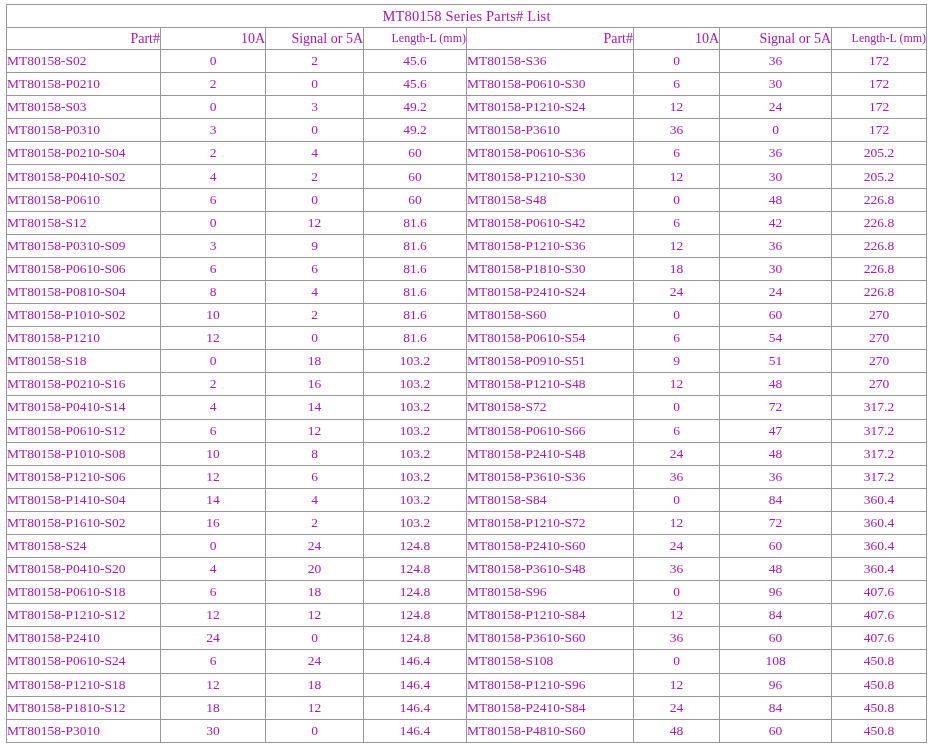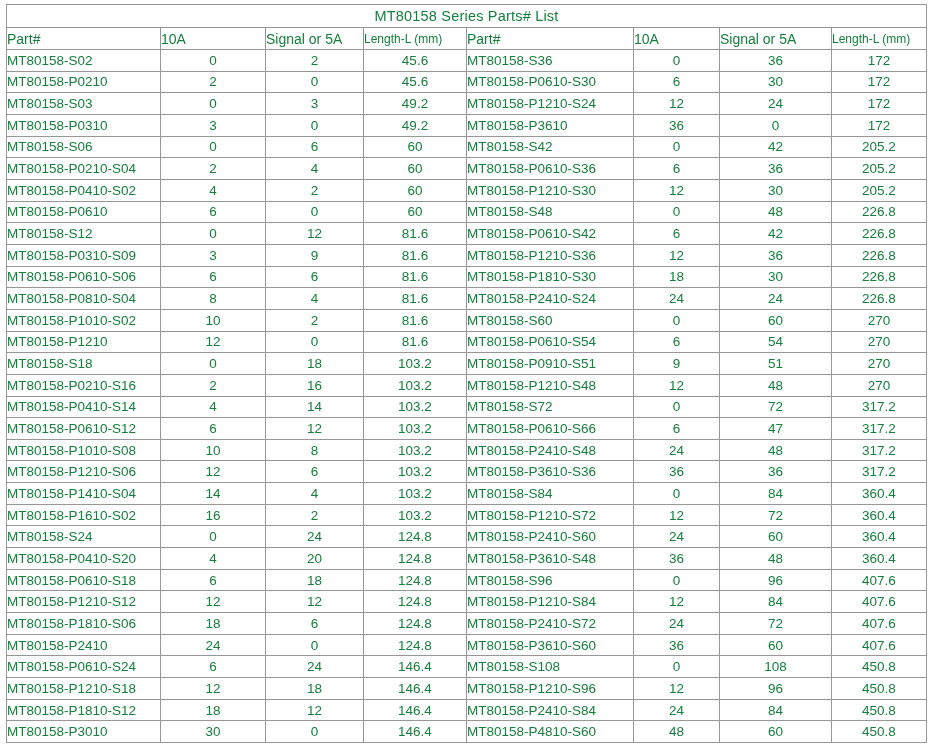--- a/index.html
+++ b/index.html
@@ -15,39 +15,40 @@
     width: 931px;
     height: 747px;
     padding: 4px 5px 4px 6px;
     font-family: "Liberation Sans", sans-serif;
   }
   table.parts {
     border-collapse: collapse;
     table-layout: fixed;
     width: 920px;
     height: 739px;
-    color: #15803d;
+    color: #a21caf;
     background: #ffffff;
+    font-family: Liberation Serif, serif;
   }
   table.parts td, table.parts th {
     border: 1px solid #979797;
     overflow: hidden;
     white-space: nowrap;
     padding: 0;
     font-weight: normal;
   }
   .title-cell {
     height: 22px;
     text-align: center;
     font-size: 14.5px;
     letter-spacing: 0.2px;
   }
   .head-cell {
     height: 21px;
-    text-align: left;
+    text-align: right;
     font-size: 14px;
   }
   .head-cell.len {
     font-size: 12px;
   }
   td.part-cell {
     text-align: left;
     padding-left: 5px;
     font-size: 13.5px;
   }
@@ -121,30 +122,20 @@
           <td class="part-cell">MT80158-P0310</td>
           <td class="num-cell">3</td>
           <td class="num-cell">0</td>
           <td class="num-cell">49.2</td>
           <td class="part-cell">MT80158-P3610</td>
           <td class="num-cell">36</td>
           <td class="num-cell">0</td>
           <td class="num-cell">172</td>
         </tr>
         <tr>
-          <td class="part-cell">MT80158-S06</td>
-          <td class="num-cell">0</td>
-          <td class="num-cell">6</td>
-          <td class="num-cell">60</td>
-          <td class="part-cell">MT80158-S42</td>
-          <td class="num-cell">0</td>
-          <td class="num-cell">42</td>
-          <td class="num-cell">205.2</td>
-        </tr>
-        <tr>
           <td class="part-cell">MT80158-P0210-S04</td>
           <td class="num-cell">2</td>
           <td class="num-cell">4</td>
           <td class="num-cell">60</td>
           <td class="part-cell">MT80158-P0610-S36</td>
           <td class="num-cell">6</td>
           <td class="num-cell">36</td>
           <td class="num-cell">205.2</td>
         </tr>
         <tr>
@@ -338,30 +329,20 @@
           <td class="num-cell">407.6</td>
         </tr>
         <tr>
           <td class="part-cell">MT80158-P1210-S12</td>
           <td class="num-cell">12</td>
           <td class="num-cell">12</td>
           <td class="num-cell">124.8</td>
           <td class="part-cell">MT80158-P1210-S84</td>
           <td class="num-cell">12</td>
           <td class="num-cell">84</td>
-          <td class="num-cell">407.6</td>
-        </tr>
-        <tr>
-          <td class="part-cell">MT80158-P1810-S06</td>
-          <td class="num-cell">18</td>
-          <td class="num-cell">6</td>
-          <td class="num-cell">124.8</td>
-          <td class="part-cell">MT80158-P2410-S72</td>
-          <td class="num-cell">24</td>
-          <td class="num-cell">72</td>
           <td class="num-cell">407.6</td>
         </tr>
         <tr>
           <td class="part-cell">MT80158-P2410</td>
           <td class="num-cell">24</td>
           <td class="num-cell">0</td>
           <td class="num-cell">124.8</td>
           <td class="part-cell">MT80158-P3610-S60</td>
           <td class="num-cell">36</td>
           <td class="num-cell">60</td>

